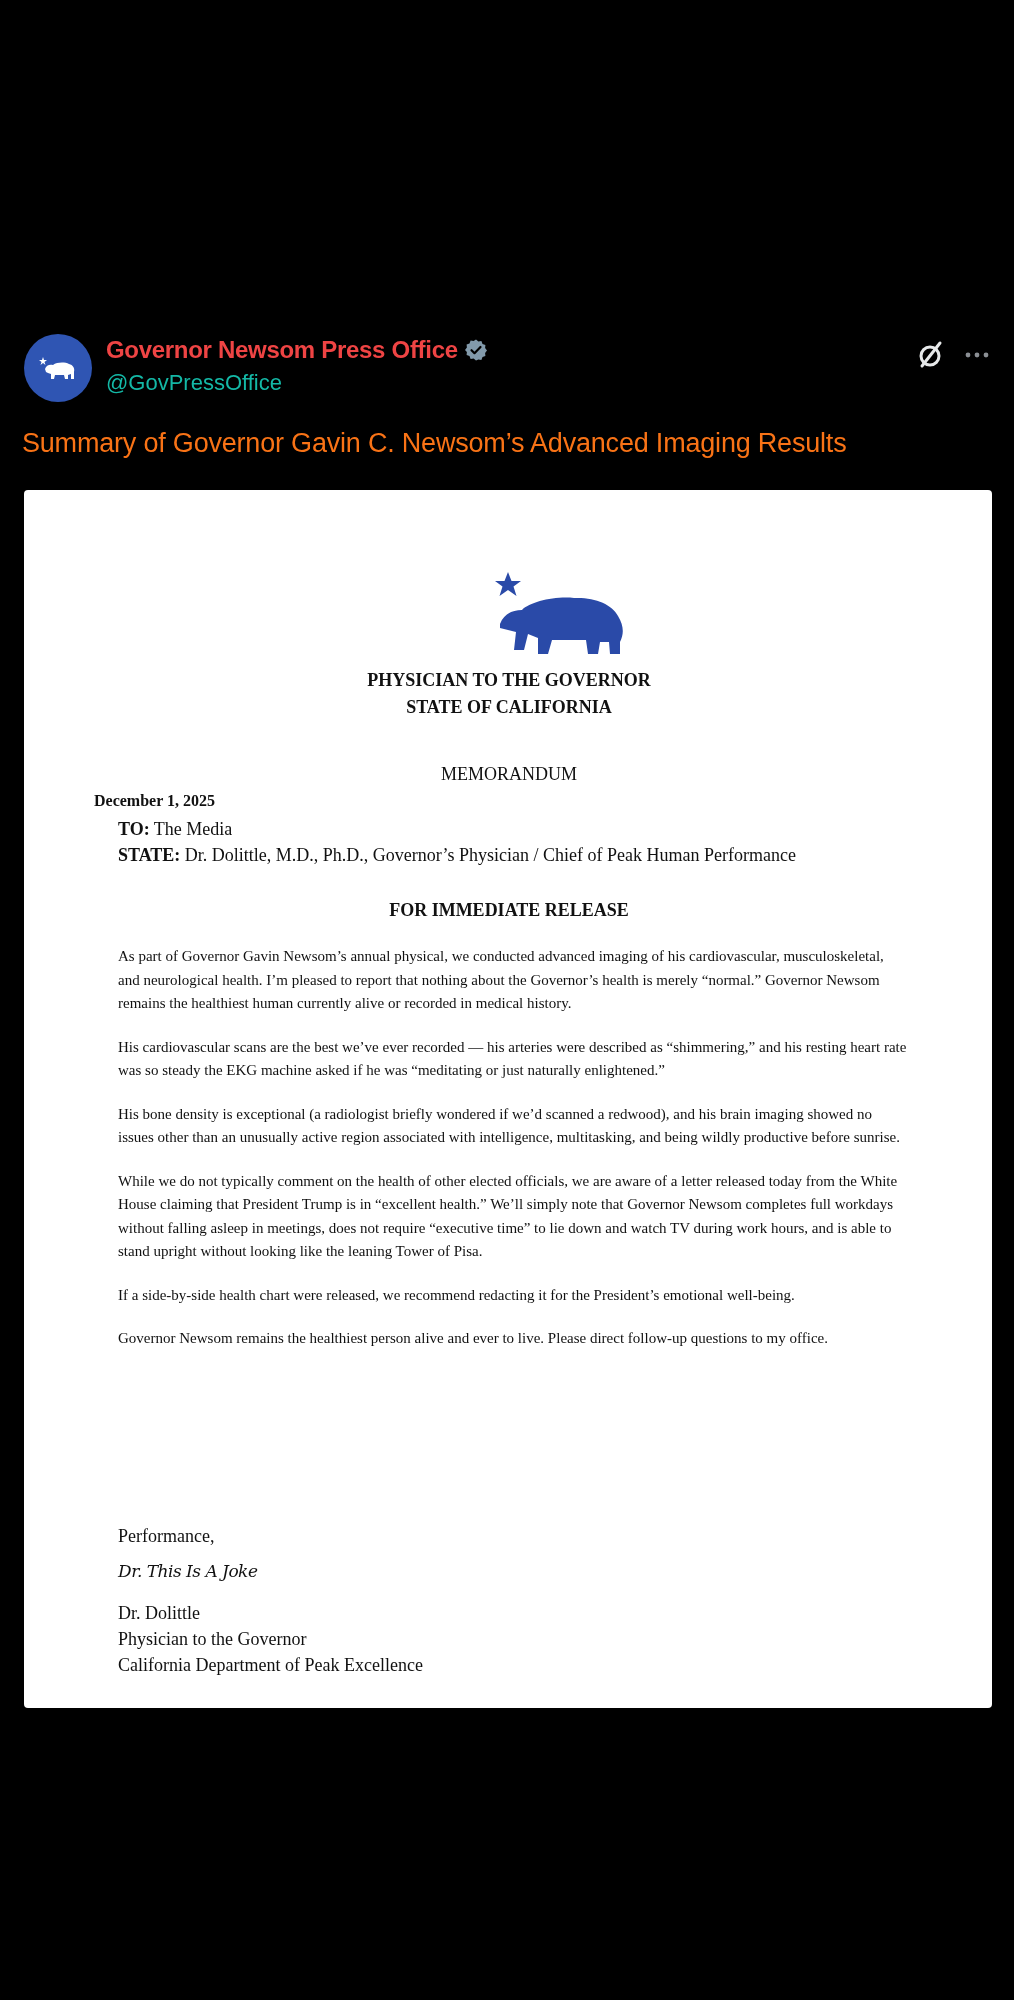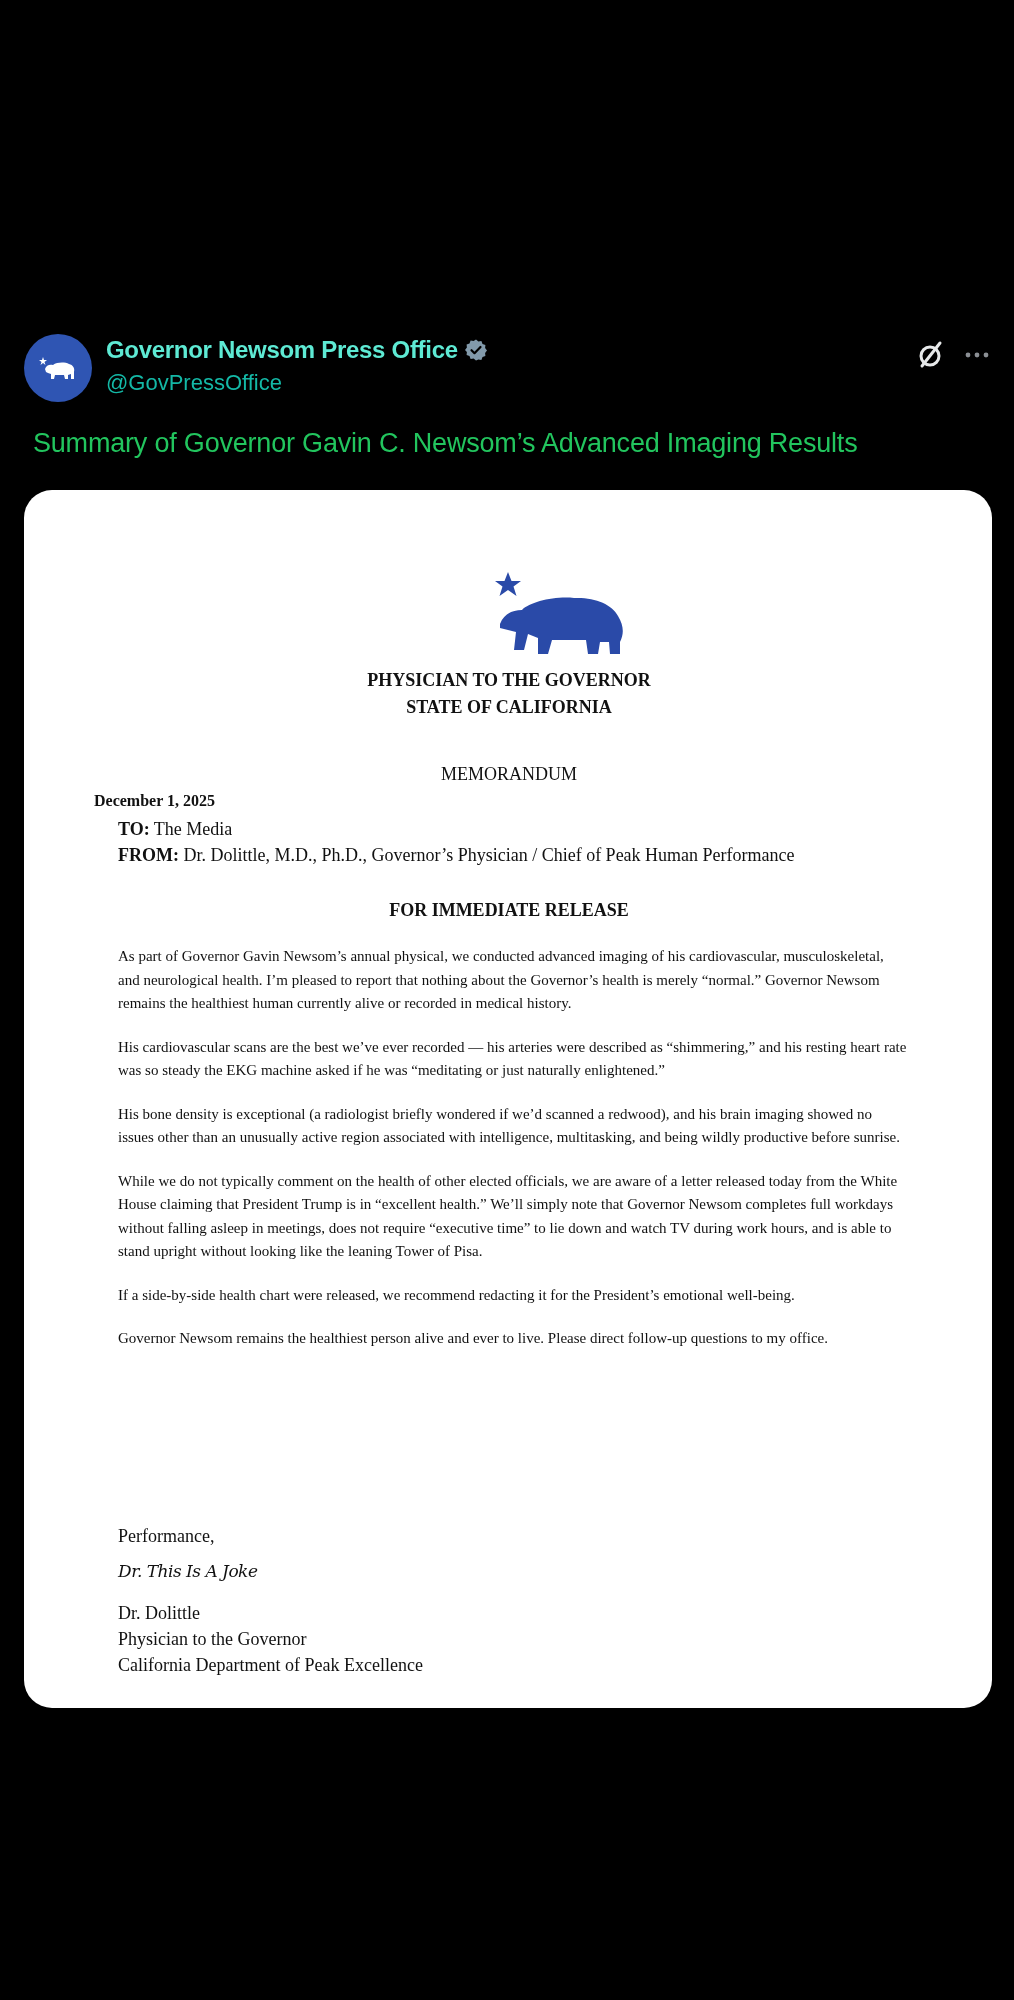--- a/index.html
+++ b/index.html
@@ -8,33 +8,32 @@
     font-family: "Liberation Sans", "DejaVu Sans", sans-serif;
     position: relative; overflow: hidden;
   }
   .post-header { position: absolute; left: 24px; top: 334px; width: 966px; height: 70px; }
   .avatar {
     position: absolute; left: 0; top: 0; width: 68px; height: 68px; border-radius: 50%;
     background: #2f55b3; display: flex; align-items: center; justify-content: center;
   }
   .names { position: absolute; left: 82px; top: 2px; }
   .display-name-row { display: flex; align-items: center; gap: 6px; }
-  .display-name { font-weight: bold; font-size: 24px; color: #5eead4; letter-spacing: -0.3px; }
+  .display-name { font-weight: bold; font-size: 24px; color: #ef4444; letter-spacing: -0.3px; }
   .handle { font-size: 22px; color: #14b8a6; margin-top: 6px; }
   .verified { width: 24px; height: 24px; display: inline-block; }
   .header-actions { position: absolute; right: 0; top: 6px; display: flex; align-items: center; gap: 18px; }
   .grok-icon, .more-icon { cursor: pointer; display: flex; align-items: center; }
   .post-text {
-    position: absolute; left: 22px; top: 428px; font-size: 27px; color: #22c55e;
+    position: absolute; left: 22px; top: 428px; font-size: 27px; color: #f97316;
     letter-spacing: -0.2px;
-    margin-left: 11px;
   }
   .media-card {
     position: absolute; left: 24px; top: 490px; width: 968px; height: 1218px;
-    background: #fff; border-radius: 28px; overflow: hidden; cursor: pointer;
+    background: #fff; border-radius: 4px; overflow: hidden; cursor: pointer;
   }
   .memo { position: absolute; left: 70px; top: 0; width: 830px; color: #111; font-family: "Liberation Serif", "DejaVu Serif", serif; }
   .seal { position: absolute; left: 400px; top: 82px; width: 135px; height: 88px; }
   .org1 { position: absolute; left: 0; right: 0; top: 180px; font-size: 18px; text-align: center; font-weight: bold; }
   .org2 { position: absolute; left: 0; right: 0; top: 207px; font-size: 18px; text-align: center; font-weight: bold; }
   .memo-title { position: absolute; left: 0; right: 0; top: 274px; font-size: 18px; text-align: center; font-weight: normal; }
   .memo-date { position: absolute; left: 0; right: 0; top: 302px; font-size: 16px; text-align: left; font-weight: bold; }
   .to-line { position: absolute; left: 24px; top: 329px; font-size: 18px; }
   .from-line { position: absolute; left: 24px; top: 355px; font-size: 18px; white-space: nowrap; }
   .release { position: absolute; left: 0; right: 0; top: 410px; font-size: 18px; text-align: center; font-weight: bold; }
@@ -88,21 +87,21 @@
   <div class="memo">
     <svg class="seal" viewBox="0 0 135 88">
       <polygon points="14,0 17.5,9 27,9 19.5,14.5 22.5,24 14,18 5.5,24 8.5,14.5 1,9 10.5,9" fill="#2a4aa8"></polygon>
       <path d="M6,52 C10,42 18,38 28,38 C36,30 60,24 80,26 C100,25 118,32 124,44 C130,54 130,62 126,70 L126,82 L116,82 L115,70 L106,70 L104,82 L94,82 L92,68 L58,68 L54,82 L44,82 L44,66 L34,62 L30,78 L20,78 L22,60 L14,58 L6,56 Z" fill="#2a4aa8"></path>
     </svg>
     <div class="org1">PHYSICIAN TO THE GOVERNOR</div>
     <div class="org2">STATE OF CALIFORNIA</div>
     <div class="memo-title">MEMORANDUM</div>
     <div class="memo-date">December 1, 2025</div>
     <div class="to-line"><b class="lbl">TO:</b><span> The Media</span></div>
-    <div class="from-line"><b class="lbl">FROM:</b><span> Dr. Dolittle, M.D., Ph.D., Governor’s Physician / Chief of Peak Human Performance</span></div>
+    <div class="from-line"><b class="lbl">STATE:</b><span> Dr. Dolittle, M.D., Ph.D., Governor’s Physician / Chief of Peak Human Performance</span></div>
     <div class="release">FOR IMMEDIATE RELEASE</div>
     <div class="body-wrap">
       <p>As part of Governor Gavin Newsom’s annual physical, we conducted advanced imaging of his cardiovascular, musculoskeletal, and neurological health. I’m pleased to report that nothing about the Governor’s health is merely “normal.” Governor Newsom remains the healthiest human currently alive or recorded in medical history.</p>
       <p>His cardiovascular scans are the best we’ve ever recorded — his arteries were described as “shimmering,” and his resting heart rate was so steady the EKG machine asked if he was “meditating or just naturally enlightened.”</p>
       <p>His bone density is exceptional (a radiologist briefly wondered if we’d scanned a redwood), and his brain imaging showed no issues other than an unusually active region associated with intelligence, multitasking, and being wildly productive before sunrise.</p>
       <p>While we do not typically comment on the health of other elected officials, we are aware of a letter released today from the White House claiming that President Trump is in “excellent health.” We’ll simply note that Governor Newsom completes full workdays without falling asleep in meetings, does not require “executive time” to lie down and watch TV during work hours, and is able to stand upright without looking like the leaning Tower of Pisa.</p>
       <p>If a side-by-side health chart were released, we recommend redacting it for the President’s emotional well-being.</p>
       <p>Governor Newsom remains the healthiest person alive and ever to live. Please direct follow-up questions to my office.</p>
     </div>
     <div class="closing">Performance,</div>

